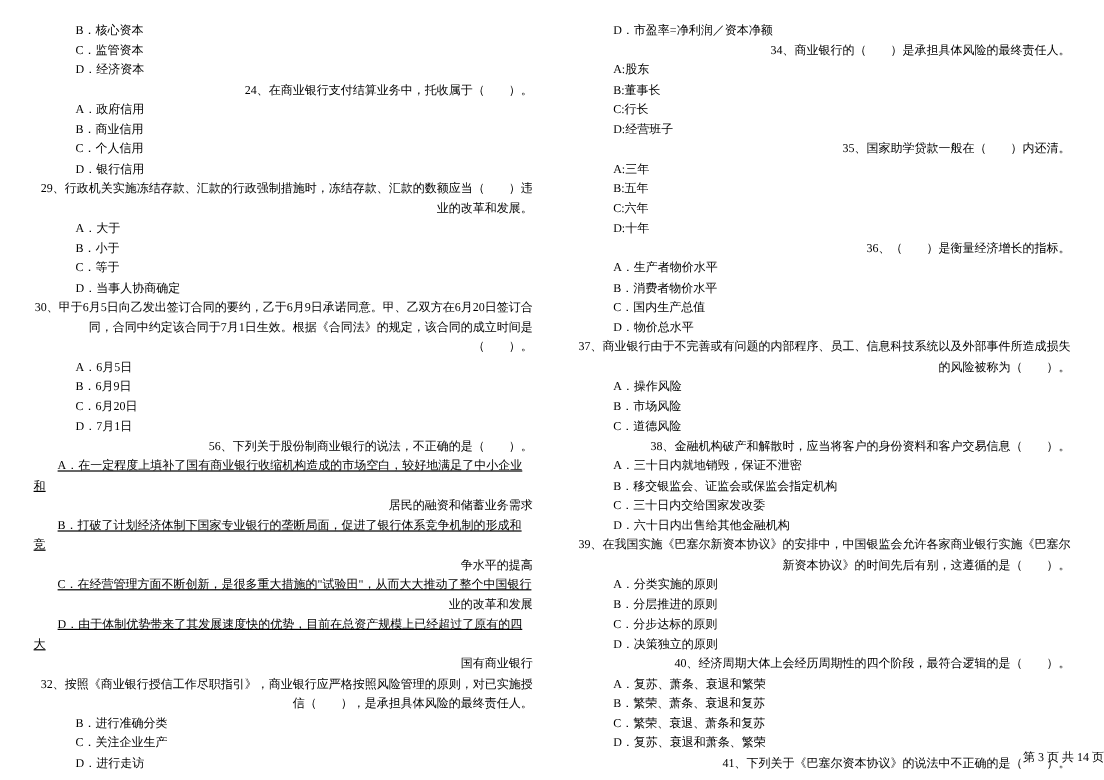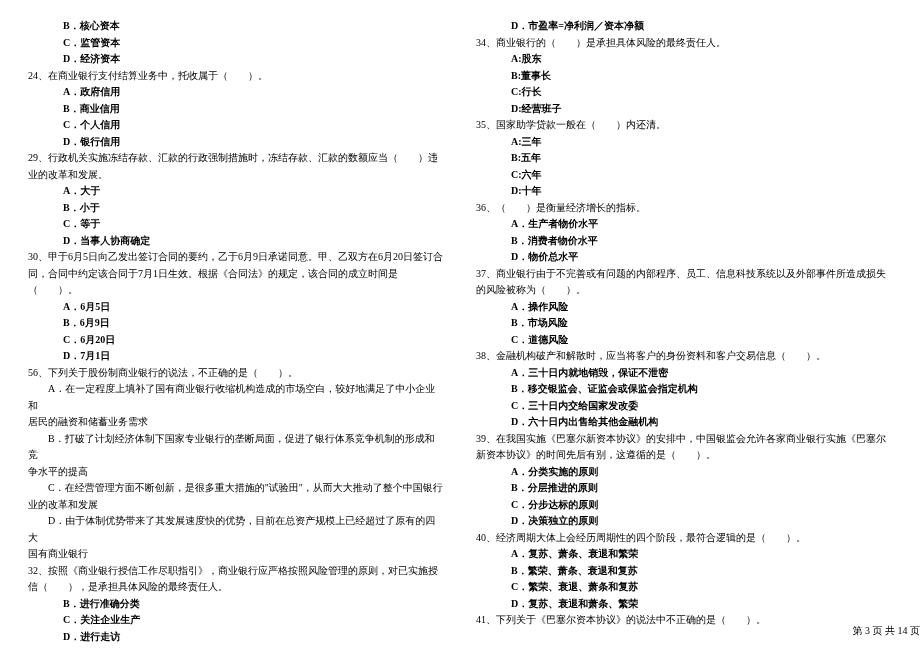--- a/index.html
+++ b/index.html
@@ -17,27 +17,28 @@
       display: flex;
       padding: 18px 28px 0 28px;
       gap: 32px;
     }
     .col {
       width: 50%;
       line-height: 1.65;
     }
     .opt {
       text-indent: 3.5em;
-      font-weight: bold;
     }
     .q {
       text-indent: 0;
+      text-align: right;
     }
     .para-ind {
       text-indent: 2em;
+      text-decoration: underline;
     }
     .footer {
       position: absolute;
       bottom: 12px;
       left: 0;
       width: 100%;
       text-align: right;
       font-size: 10px;
     }
   </style>
@@ -89,20 +90,21 @@
       <div class="opt">C:行长</div>
       <div class="opt">D:经营班子</div>
       <div class="q">35、国家助学贷款一般在（　　）内还清。</div>
       <div class="opt">A:三年</div>
       <div class="opt">B:五年</div>
       <div class="opt">C:六年</div>
       <div class="opt">D:十年</div>
       <div class="q">36、（　　）是衡量经济增长的指标。</div>
       <div class="opt">A．生产者物价水平</div>
       <div class="opt">B．消费者物价水平</div>
+      <div class="opt">C．国内生产总值</div>
       <div class="opt">D．物价总水平</div>
       <div class="q">37、商业银行由于不完善或有问题的内部程序、员工、信息科技系统以及外部事件所造成损失</div>
       <div class="q">的风险被称为（　　）。</div>
       <div class="opt">A．操作风险</div>
       <div class="opt">B．市场风险</div>
       <div class="opt">C．道德风险</div>
       <div class="q">38、金融机构破产和解散时，应当将客户的身份资料和客户交易信息（　　）。</div>
       <div class="opt">A．三十日内就地销毁，保证不泄密</div>
       <div class="opt">B．移交银监会、证监会或保监会指定机构</div>
       <div class="opt">C．三十日内交给国家发改委</div>

